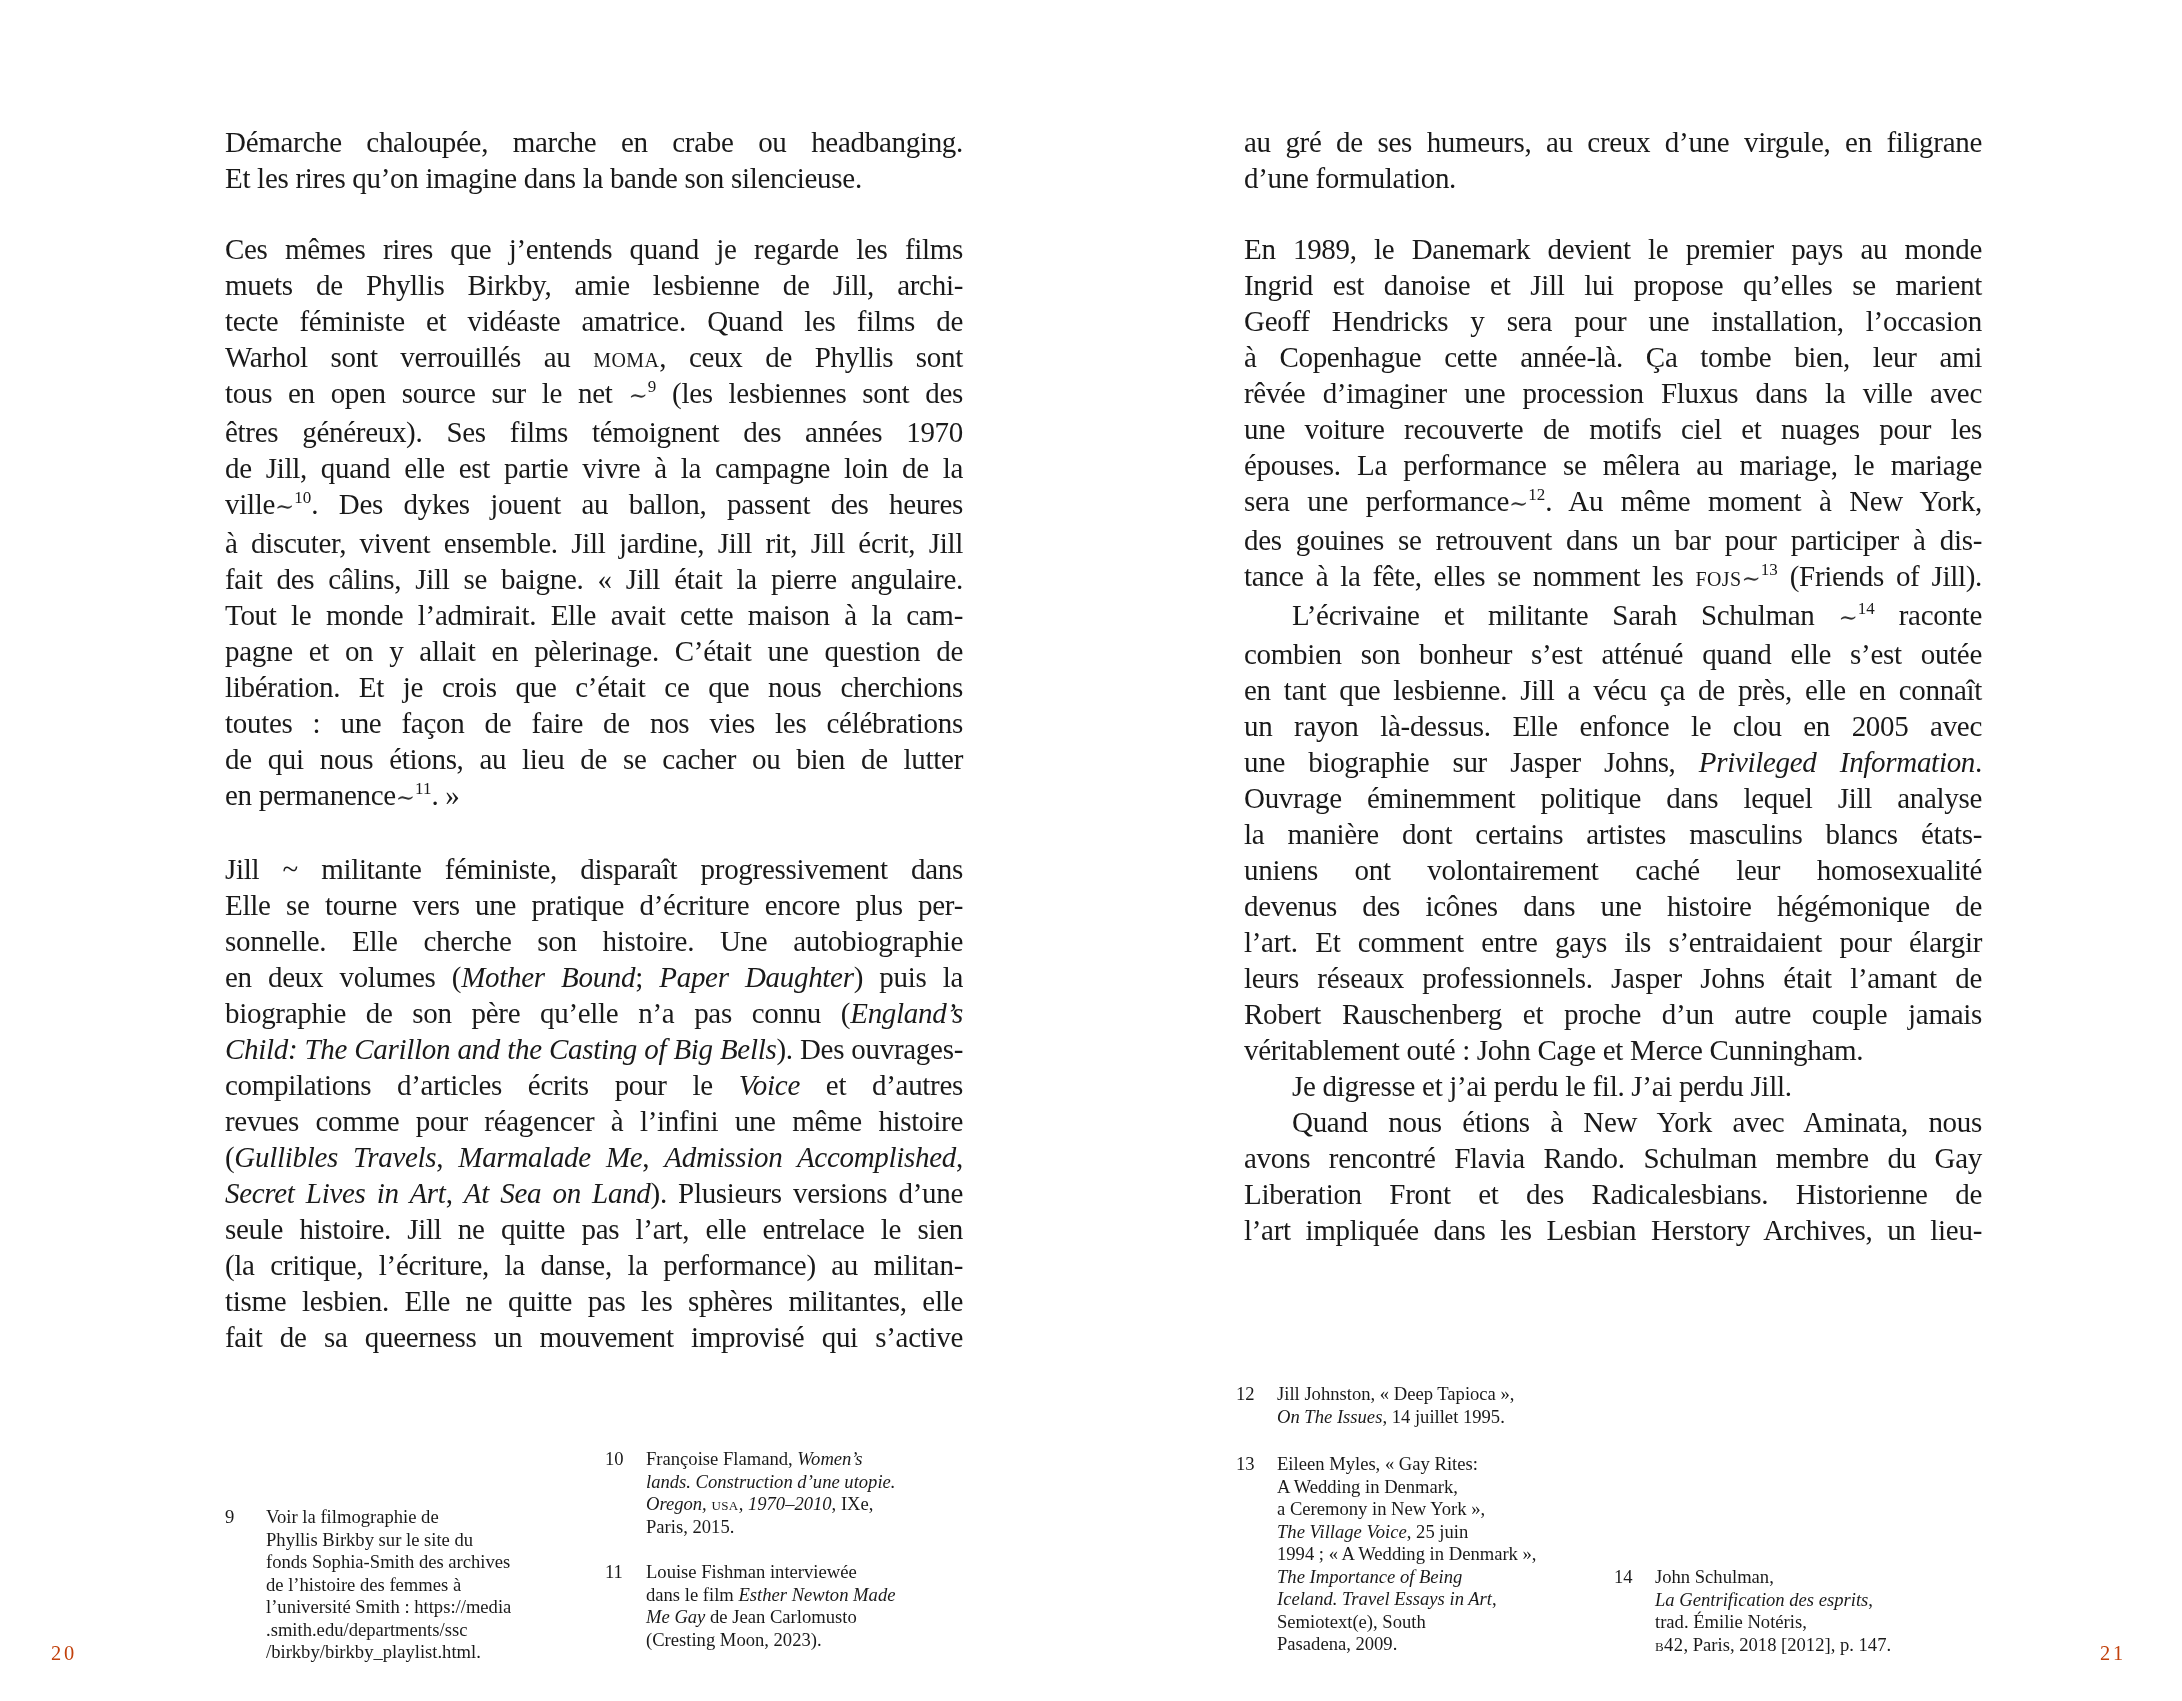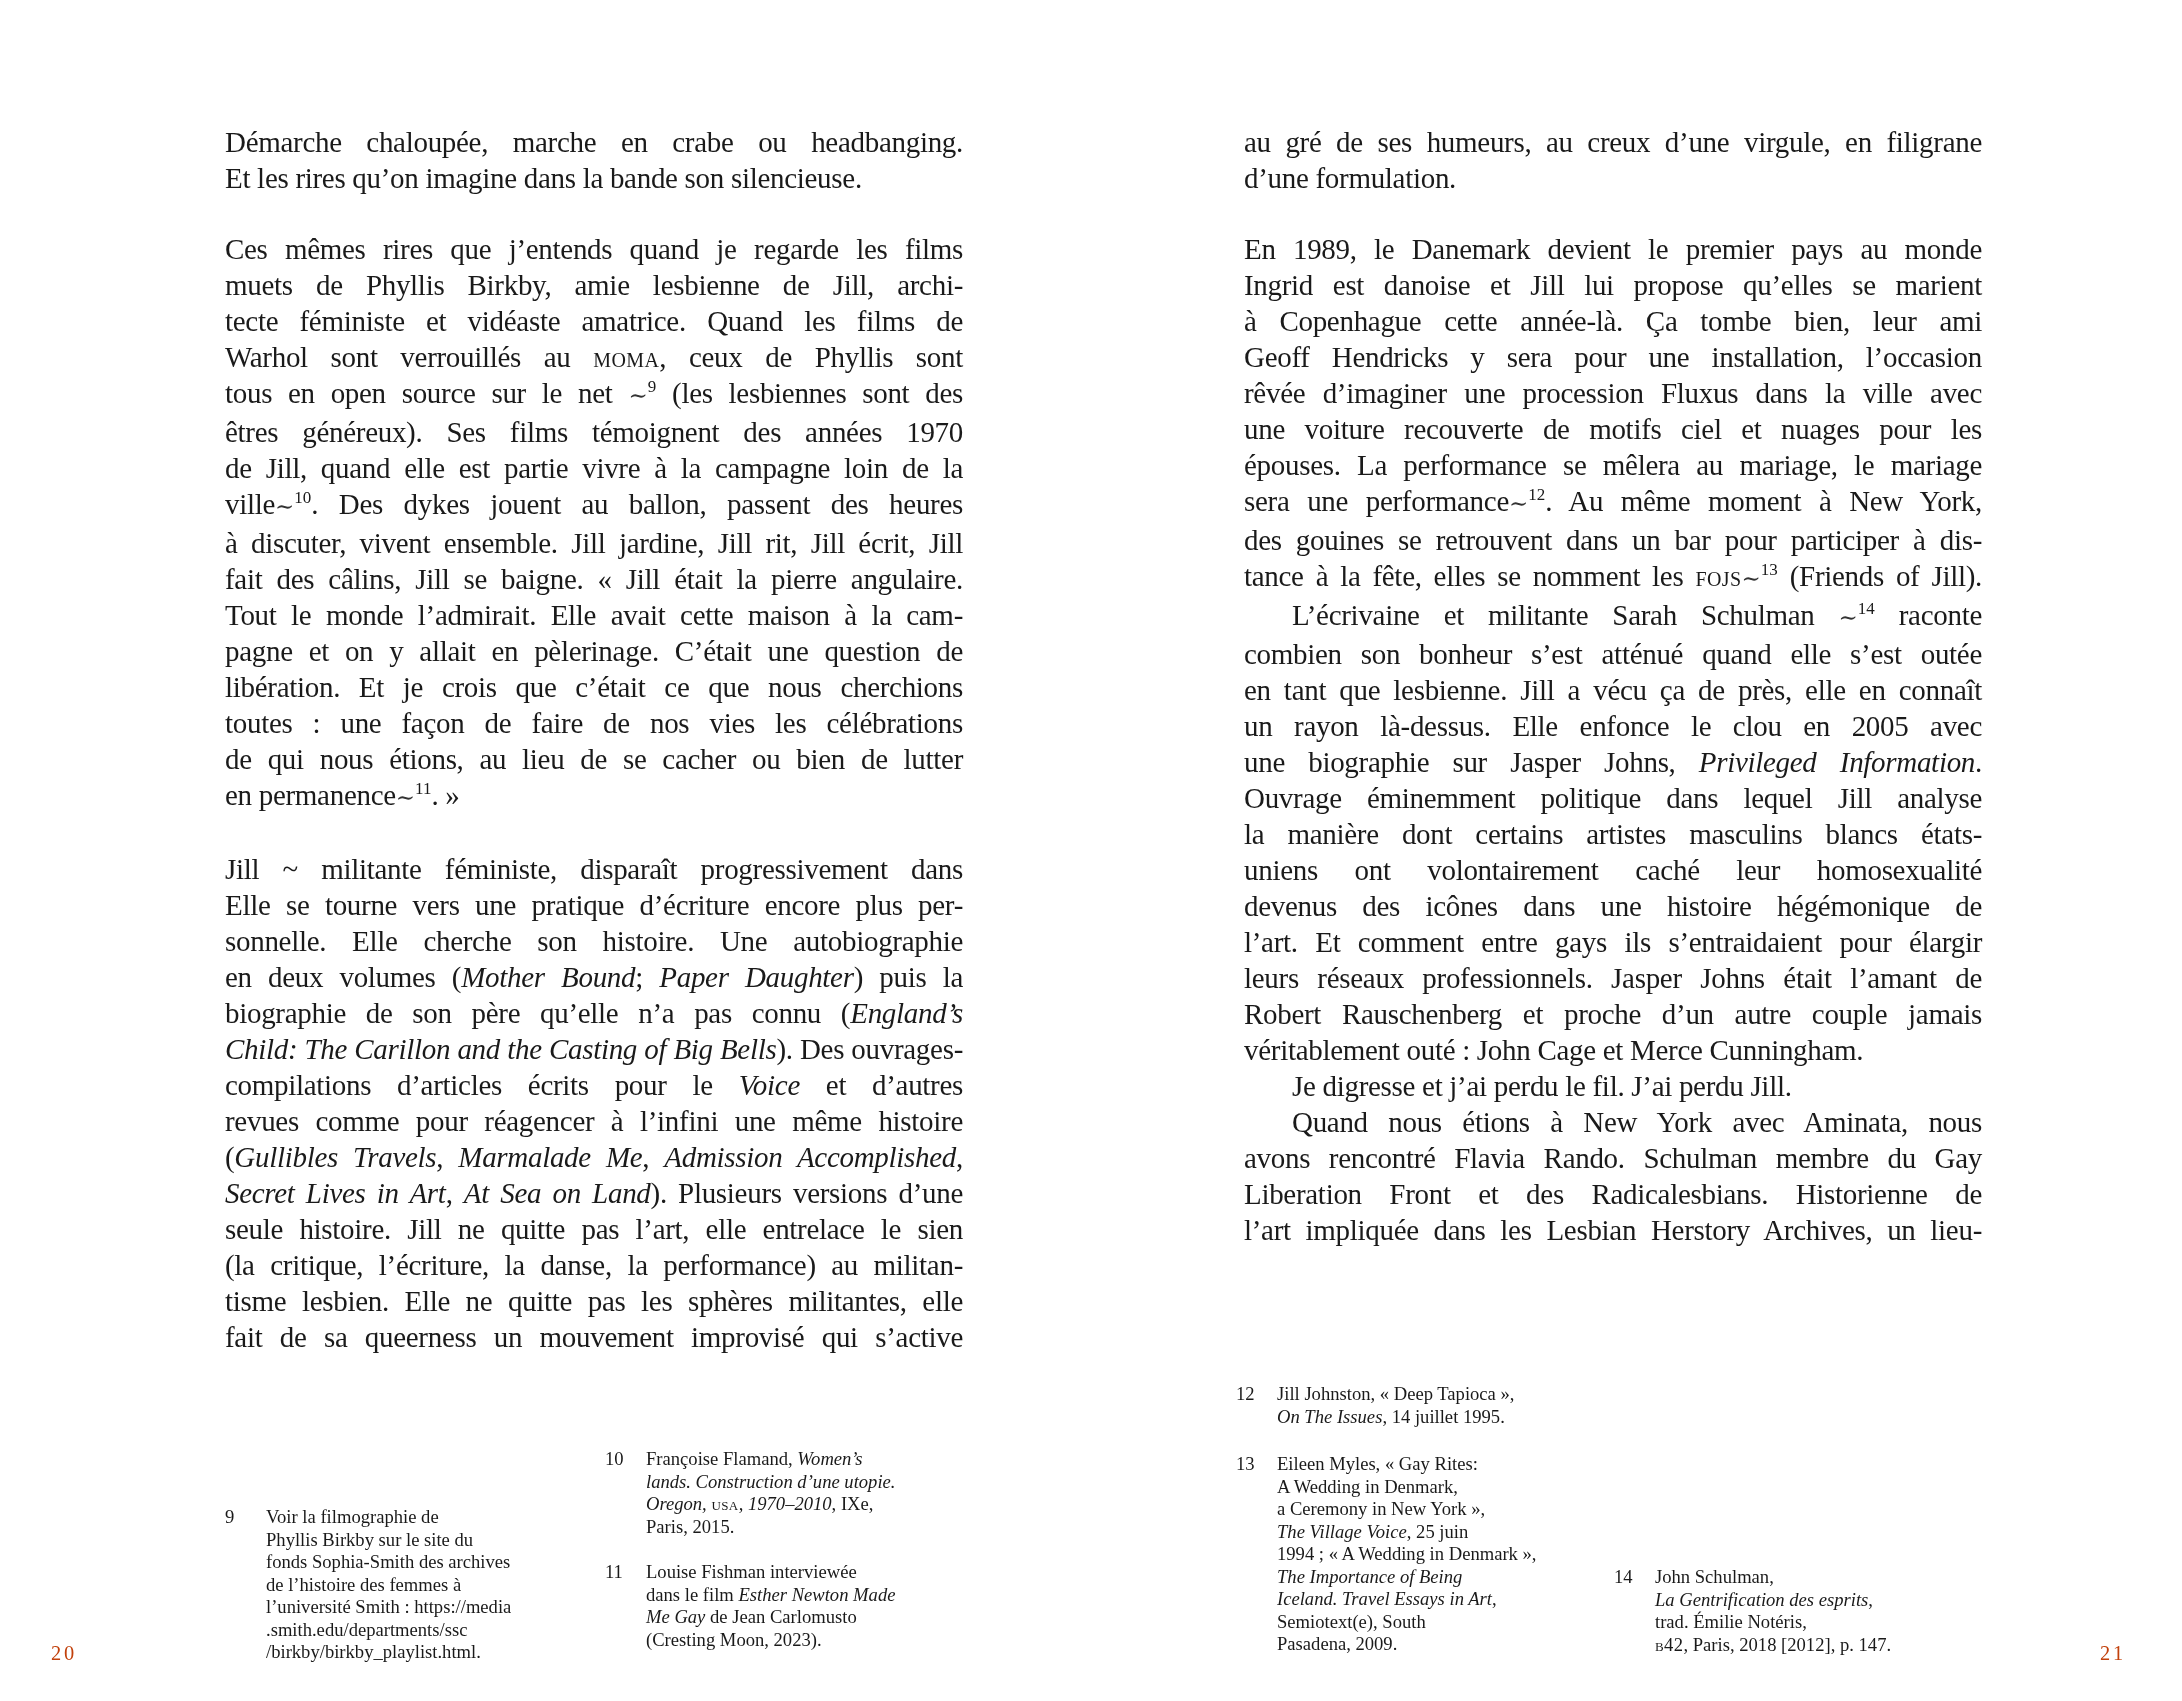--- a/index.html
+++ b/index.html
@@ -139,22 +139,22 @@
     <div class="body-col">
 
       <p class="para">
         <span class="line">au gré de ses humeurs, au creux d’une virgule, en filigrane</span>
         <span class="line end">d’une formulation.</span>
       </p>
 
       <p class="para gap">
         <span class="line">En 1989, le Danemark devient le premier pays au monde</span>
         <span class="line">Ingrid est danoise et Jill lui propose qu’elles se marient</span>
+        <span class="line">Geoff Hendricks y sera pour une installation, l’occasion</span>
         <span class="line">à Copenhague cette année-là. Ça tombe bien, leur ami</span>
-        <span class="line">Geoff Hendricks y sera pour une installation, l’occasion</span>
         <span class="line">rêvée d’imaginer une procession Fluxus dans la ville avec</span>
         <span class="line">une voiture recouverte de motifs ciel et nuages pour les</span>
         <span class="line">épouses. La performance se mêlera au mariage, le mariage</span>
         <span class="line"><span>sera une performance</span><span class="tilde">∼</span><sup class="fnref">12</sup><span>. Au même moment à New York,</span></span>
         <span class="line">des gouines se retrouvent dans un bar pour participer à dis-</span>
         <span class="line"><span>tance à la fête, elles se nomment les </span><span class="sc">fojs</span><span class="tilde">∼</span><sup class="fnref">13</sup><span> (Friends of Jill).</span></span>
       </p>
 
       <p class="para indent">
         <span class="line" style="text-indent:48px;"><span>L’écrivaine et militante Sarah Schulman</span> <span class="tilde">∼</span><sup class="fnref">14</sup><span> raconte</span></span>

